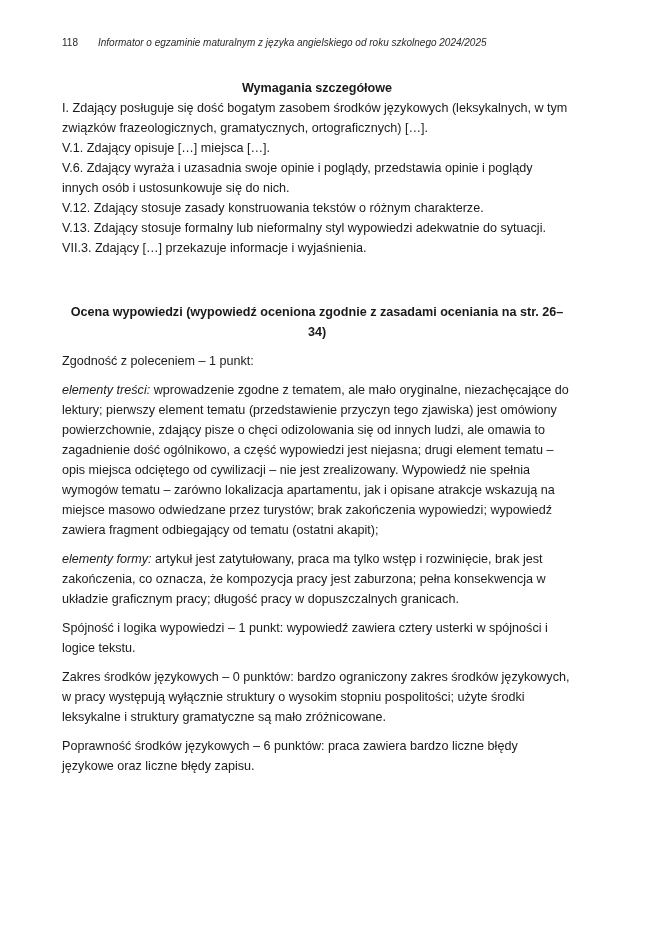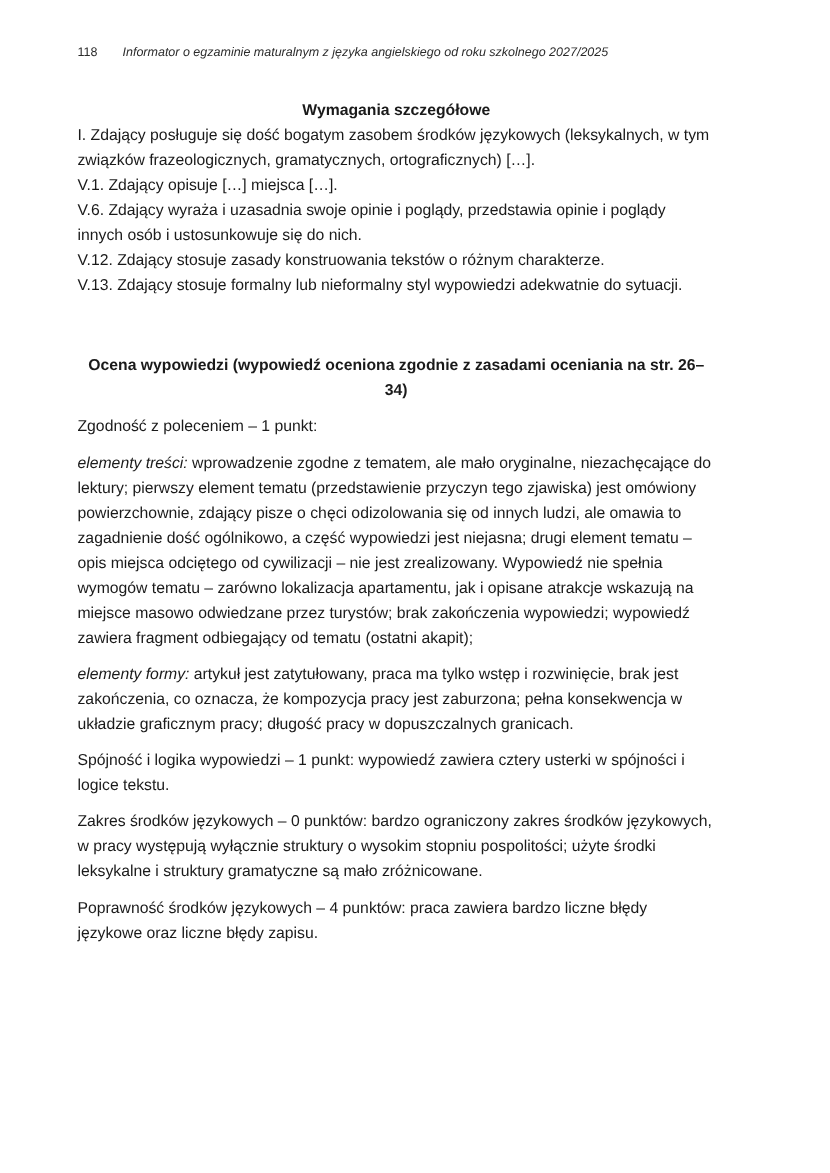--- a/index.html
+++ b/index.html
@@ -91,45 +91,46 @@
     height: 9px;
   }
 </style>
 </head>
 <body>
 
 <div class="page">
 
   <div class="page-header">
     <span class="folio">118</span>
-    <span class="running-title">Informator o egzaminie maturalnym z języka angielskiego od roku szkolnego 2027/2025</span>
+    <span class="running-title">Informator o egzaminie maturalnym z języka angielskiego od roku szkolnego 2024/2025</span>
   </div>
 
   <div class="content">
 
     <div class="block-heading">Wymagania szczegółowe</div>
 
     <div class="req-line">I. Zdający posługuje się dość bogatym zasobem środków językowych (leksykalnych, w tym związków frazeologicznych, gramatycznych, ortograficznych) […].</div>
     <div class="req-line">V.1. Zdający opisuje […] miejsca […].</div>
     <div class="req-line">V.6. Zdający wyraża i uzasadnia swoje opinie i poglądy, przedstawia opinie i poglądy innych osób i ustosunkowuje się do nich.</div>
     <div class="req-line">V.12. Zdający stosuje zasady konstruowania tekstów o różnym charakterze.</div>
     <div class="req-line">V.13. Zdający stosuje formalny lub nieformalny styl wypowiedzi adekwatnie do sytuacji.</div>
+    <div class="req-line">VII.3. Zdający […] przekazuje informacje i wyjaśnienia.</div>
 
     <div class="section-gap"></div>
 
     <div class="block-heading">Ocena wypowiedzi (wypowiedź oceniona zgodnie z zasadami oceniania na str. 26–34)</div>
 
     <div class="spacer-small"></div>
 
     <div class="para para-tight">Zgodność z poleceniem – 1 punkt:</div>
 
     <div class="para"><span class="lead-italic">elementy treści:</span><span> wprowadzenie zgodne z tematem, ale mało oryginalne, niezachęcające do lektury; pierwszy element tematu (przedstawienie przyczyn tego zjawiska) jest omówiony powierzchownie, zdający pisze o chęci odizolowania się od innych ludzi, ale omawia to zagadnienie dość ogólnikowo, a część wypowiedzi jest niejasna; drugi element tematu – opis miejsca odciętego od cywilizacji – nie jest zrealizowany. Wypowiedź nie spełnia wymogów tematu –  zarówno lokalizacja apartamentu, jak i opisane atrakcje wskazują na miejsce masowo odwiedzane przez turystów; brak zakończenia wypowiedzi; wypowiedź zawiera fragment odbiegający od tematu (ostatni akapit);</span></div>
 
     <div class="para"><span class="lead-italic">elementy formy:</span><span> artykuł jest zatytułowany, praca ma tylko wstęp i rozwinięcie, brak jest zakończenia, co oznacza, że kompozycja pracy jest zaburzona; pełna konsekwencja w układzie graficznym pracy; długość pracy w dopuszczalnych granicach.</span></div>
 
     <div class="para">Spójność i logika wypowiedzi – 1 punkt: wypowiedź zawiera cztery usterki w spójności i logice tekstu.</div>
 
     <div class="para">Zakres środków językowych – 0 punktów: bardzo ograniczony zakres środków językowych, w pracy występują wyłącznie struktury o wysokim stopniu pospolitości; użyte środki leksykalne i struktury gramatyczne są mało zróżnicowane.</div>
 
-    <div class="para">Poprawność środków językowych – 4 punktów: praca zawiera bardzo liczne błędy językowe oraz liczne błędy zapisu.</div>
+    <div class="para">Poprawność środków językowych – 6 punktów: praca zawiera bardzo liczne błędy językowe oraz liczne błędy zapisu.</div>
 
   </div>
 </div>
 
 </body></html>

